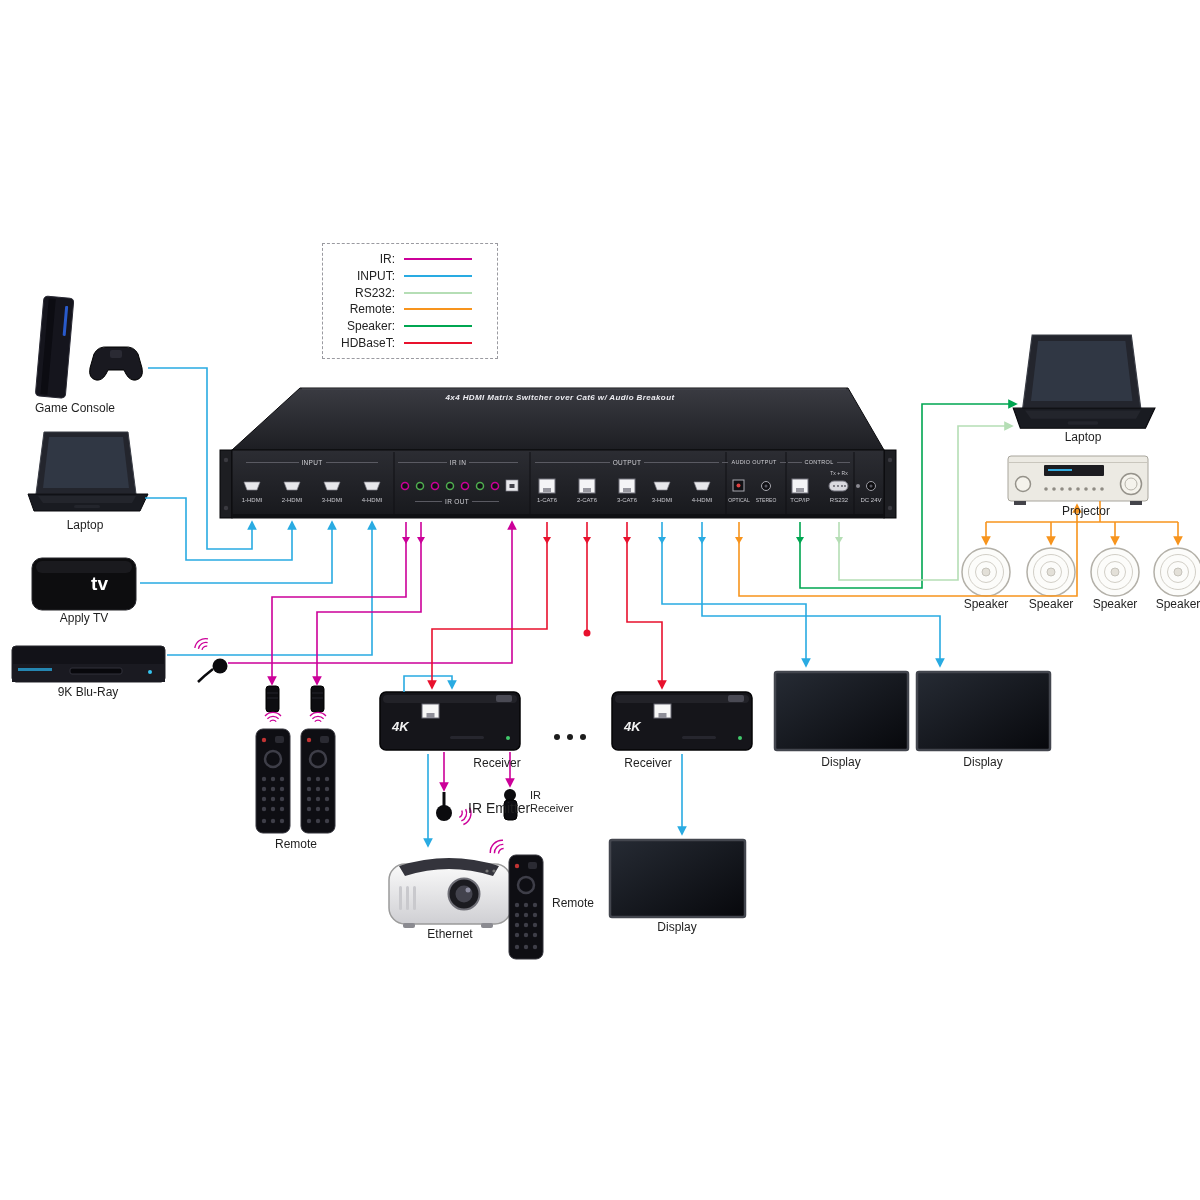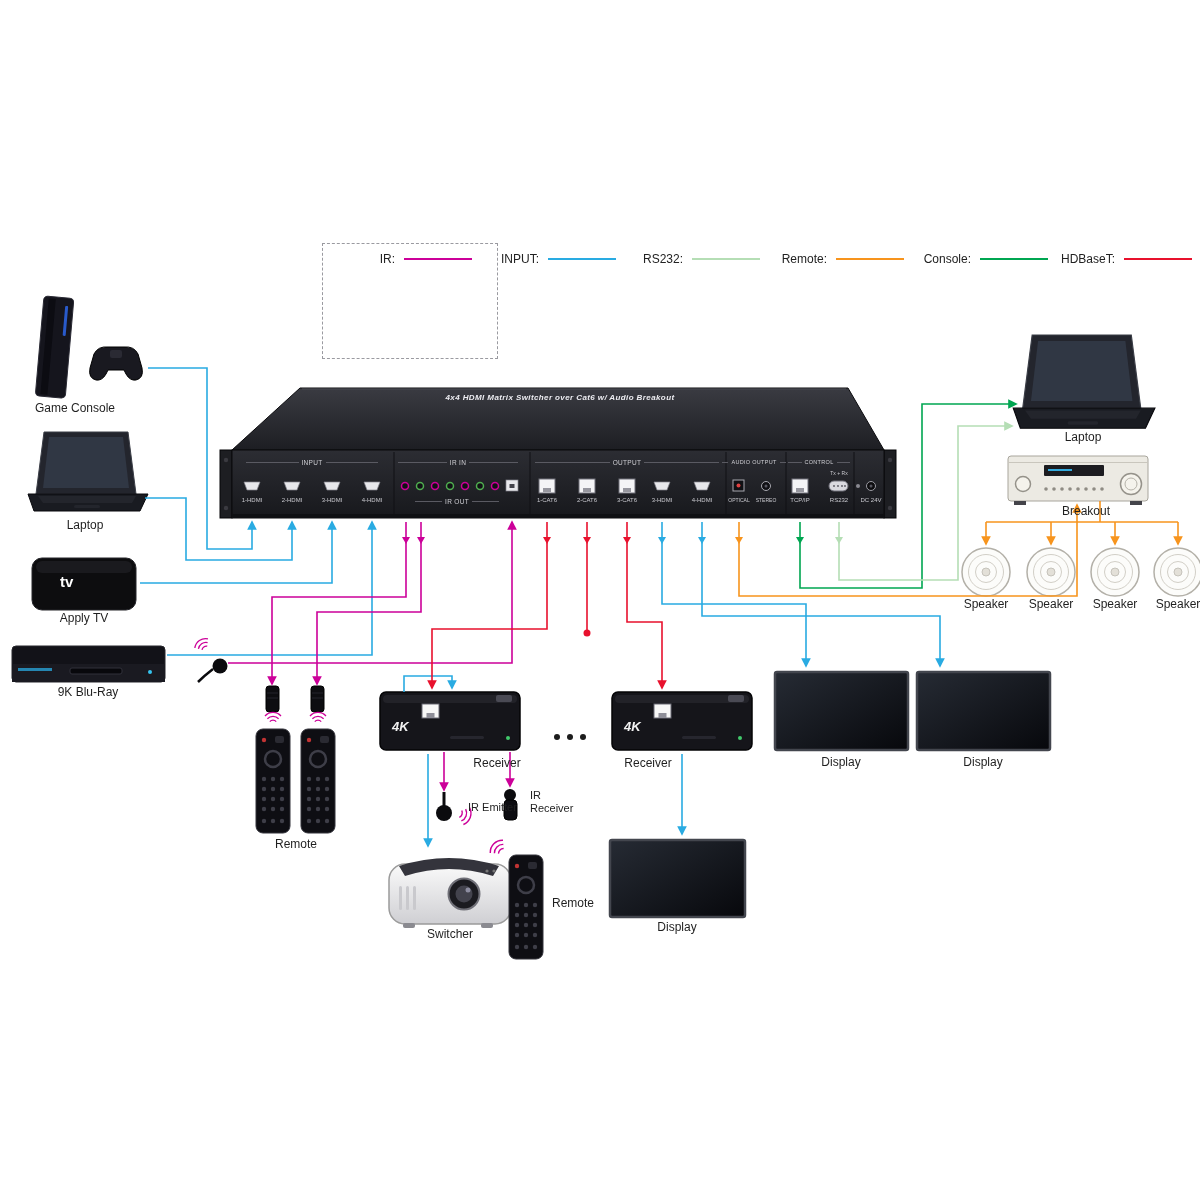--- a/index.html
+++ b/index.html
@@ -18,26 +18,26 @@
 
   
   .labels{position:absolute;left:0;top:0;width:1200px;height:1200px;pointer-events:none;}
   .dlabel{position:absolute;color:#1f1f1f;font-size:12px;text-align:center;line-height:1.1;}
   .plabel{position:absolute;color:#c9c9cf;font-size:6px;text-align:center;white-space:nowrap;}
   .ptitle{position:absolute;color:#ededf2;font-size:8px;font-weight:bold;font-style:italic;
           text-align:center;letter-spacing:0.4px;white-space:nowrap;}
   .sec{position:absolute;display:flex;align-items:center;gap:3px;color:#cfcfd4;font-size:6.5px;
        letter-spacing:0.3px;white-space:nowrap;}
   .sec::before,.sec::after{content:"";flex:1;height:1px;background:#5a5a62;}
-  .tvlogo{position:absolute;color:#ffffff;font-size:15px;font-weight:bold;text-align:left;}
+  .tvlogo{position:absolute;color:#ffffff;font-size:19px;font-weight:bold;text-align:right;}
 
   
   .legend{position:absolute;left:322px;top:243px;width:176px;height:116px;border:1px dashed #9a9aa0;
           background:#fff;box-sizing:border-box;padding:8px 10px 8px 6px;display:flex;
-          flex-direction:row;justify-content:space-between;}
+          flex-direction:column;justify-content:space-between;}
   .legend-row{display:flex;align-items:center;gap:8px;height:14px;}
   .legend-label{width:66px;text-align:right;font-size:12px;color:#222;}
 </style>
 </head>
 <body>
 
 <div class="stage">
 
 <svg class="art" width="1200" height="1200" viewBox="0 0 1200 1200">
   <defs>
@@ -435,30 +435,30 @@
   <div class="plabel" style="left:819px;top:470px;width:40px;font-size:5px;">Tx + Rx</div>
 
   <div class="dlabel" style="left:15px;top:402px;width:120px;">Game Console</div>
   <div class="dlabel" style="left:45px;top:519px;width:80px;">Laptop</div>
   <div class="tvlogo" style="left:60px;top:573px;width:48px;">tv</div>
   <div class="dlabel" style="left:44px;top:612px;width:80px;">Apply TV</div>
   <div class="dlabel" style="left:28px;top:686px;width:120px;">9K Blu-Ray</div>
   <div class="dlabel" style="left:256px;top:838px;width:80px;">Remote</div>
   <div class="dlabel" style="left:457px;top:757px;width:80px;">Receiver</div>
   <div class="dlabel" style="left:608px;top:757px;width:80px;">Receiver</div>
-  <div class="dlabel" style="left:468px;top:801px;width:72px;text-align:left;font-size:11px;">IR Emitter</div>
+  <div class="dlabel" style="left:468px;top:801px;width:72px;text-align:left;font-size:14px;">IR Emitter</div>
   <div class="dlabel" style="left:530px;top:789px;width:60px;text-align:left;font-size:11px;">IR</div>
   <div class="dlabel" style="left:530px;top:802px;width:60px;text-align:left;font-size:11px;">Receiver</div>
-  <div class="dlabel" style="left:410px;top:928px;width:80px;">Switcher</div>
+  <div class="dlabel" style="left:410px;top:928px;width:80px;">Ethernet</div>
   <div class="dlabel" style="left:552px;top:897px;width:50px;text-align:left;">Remote</div>
   <div class="dlabel" style="left:801px;top:756px;width:80px;">Display</div>
   <div class="dlabel" style="left:943px;top:756px;width:80px;">Display</div>
   <div class="dlabel" style="left:637px;top:921px;width:80px;">Display</div>
   <div class="dlabel" style="left:1043px;top:431px;width:80px;">Laptop</div>
-  <div class="dlabel" style="left:1046px;top:505px;width:80px;">Breakout</div>
+  <div class="dlabel" style="left:1046px;top:505px;width:80px;">Projector</div>
   <div class="dlabel" style="left:946px;top:598px;width:80px;">Speaker</div>
   <div class="dlabel" style="left:1011px;top:598px;width:80px;">Speaker</div>
   <div class="dlabel" style="left:1075px;top:598px;width:80px;">Speaker</div>
   <div class="dlabel" style="left:1138px;top:598px;width:80px;">Speaker</div>
 </div>
 
 <div class="legend">
   <div class="legend-row">
     <span class="legend-label">IR:</span>
     <svg width="70" height="6">
@@ -477,21 +477,21 @@
           <line x1="1" y1="3" x2="69" y2="3" stroke-width="1.8" stroke="#B5DEB5"></line>
         </svg>
   </div>
   <div class="legend-row">
     <span class="legend-label">Remote:</span>
     <svg width="70" height="6">
           <line x1="1" y1="3" x2="69" y2="3" stroke-width="1.8" stroke="#F7941D"></line>
         </svg>
   </div>
   <div class="legend-row">
-    <span class="legend-label">Console:</span>
+    <span class="legend-label">Speaker:</span>
     <svg width="70" height="6">
           <line x1="1" y1="3" x2="69" y2="3" stroke-width="1.8" stroke="#00A651"></line>
         </svg>
   </div>
   <div class="legend-row">
     <span class="legend-label">HDBaseT:</span>
     <svg width="70" height="6">
           <line x1="1" y1="3" x2="69" y2="3" stroke-width="1.8" stroke="#E8112D"></line>
         </svg>
   </div>

